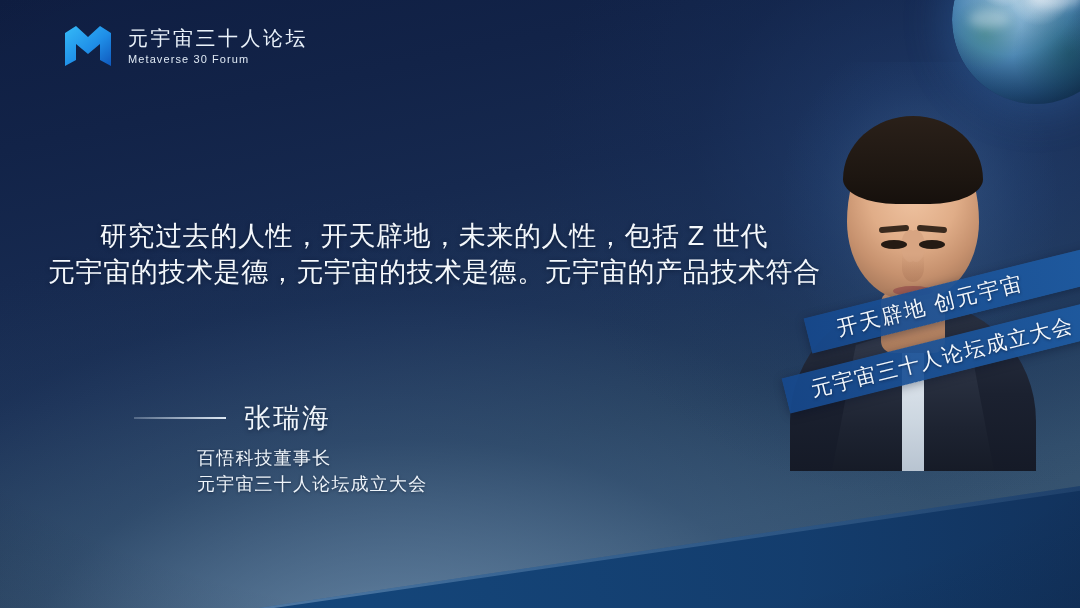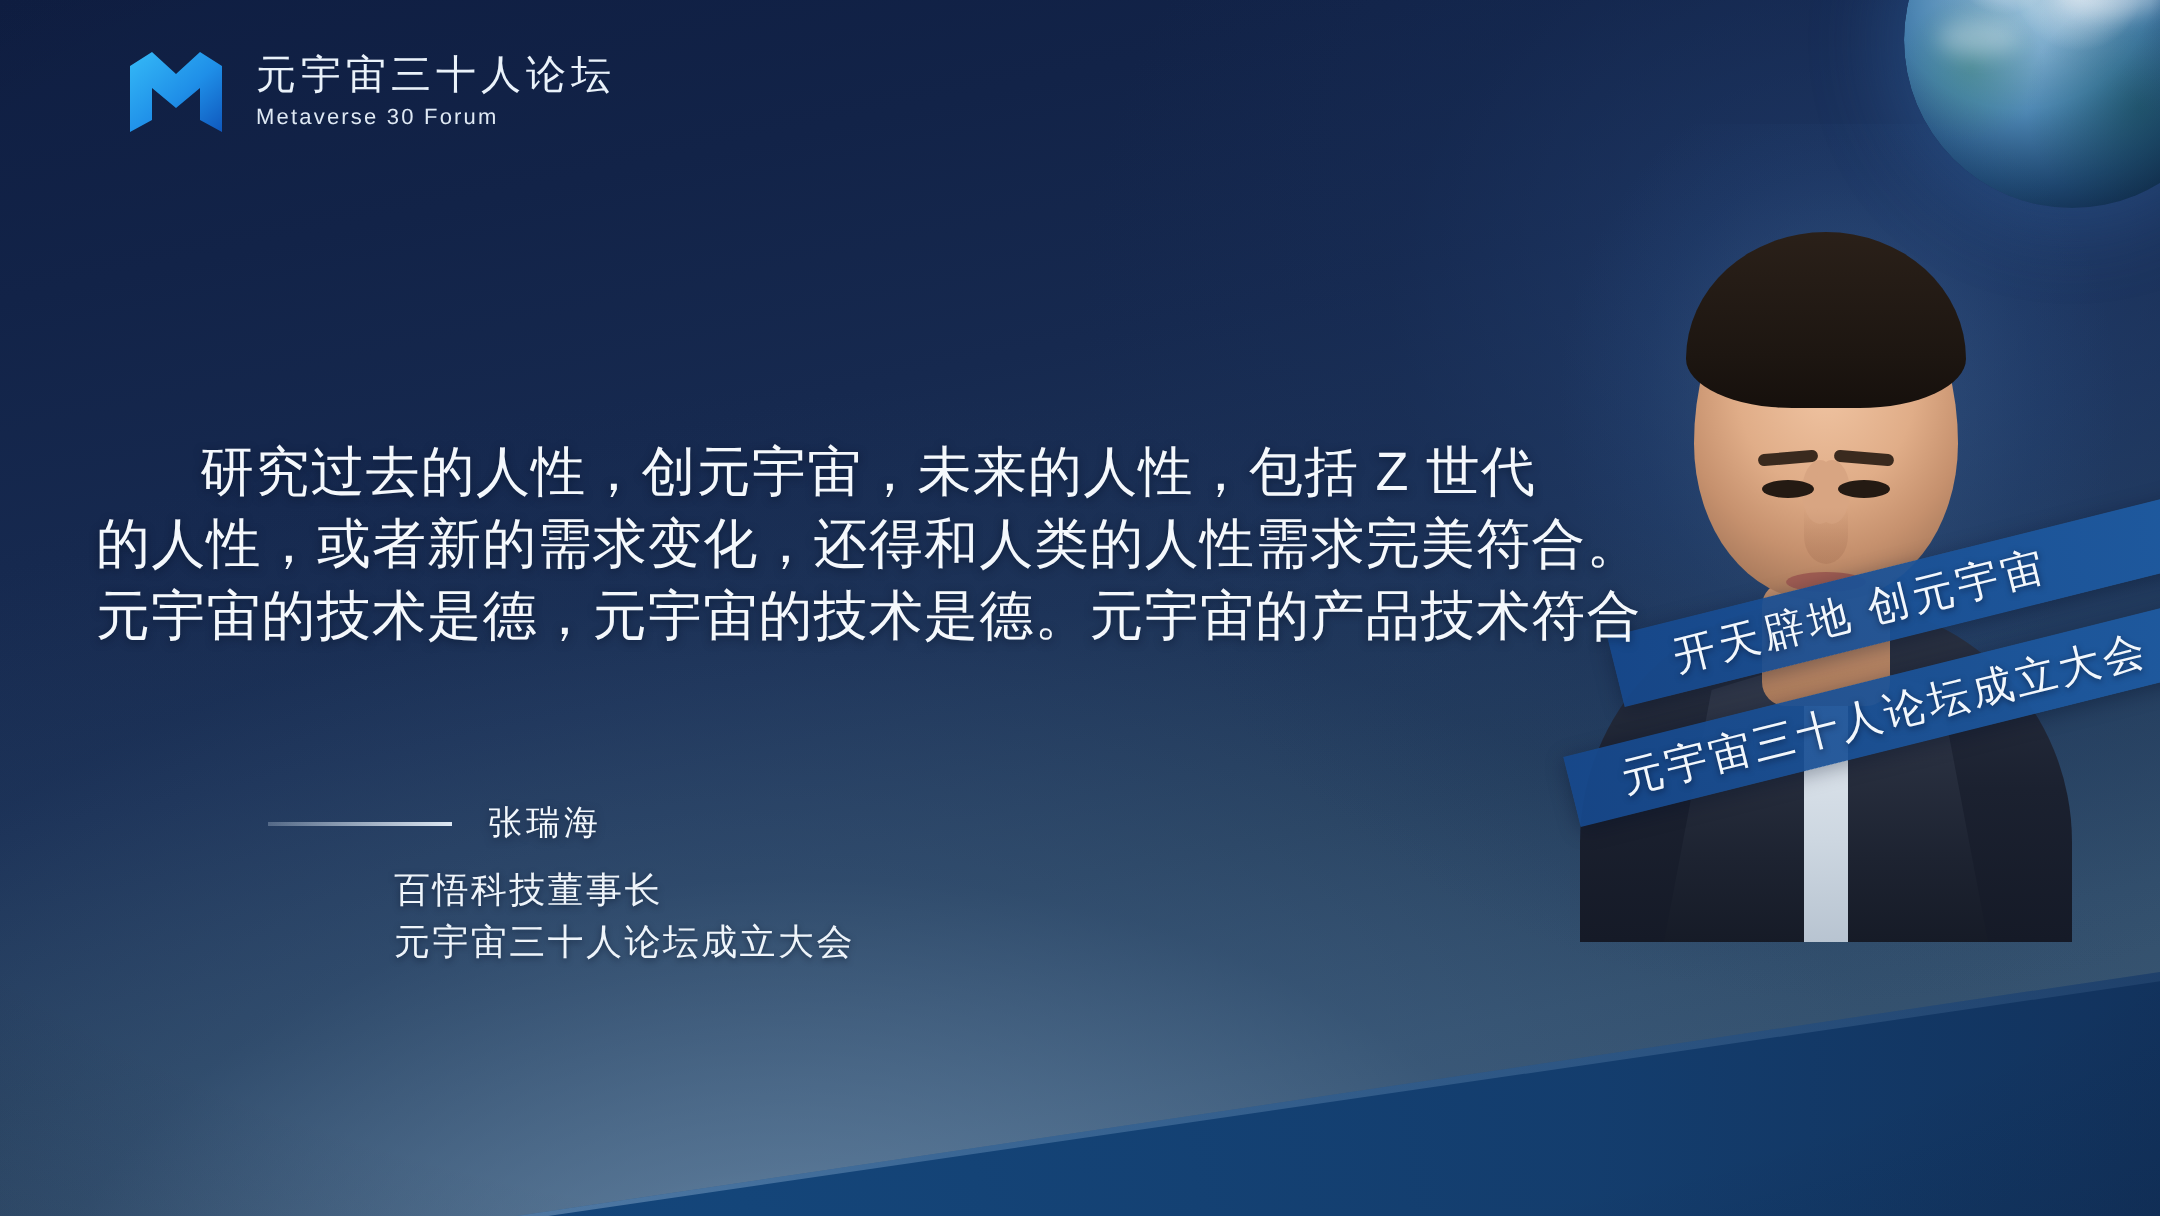--- a/index.html
+++ b/index.html
@@ -328,21 +328,21 @@
     align-items: center;
     gap: 18px;
   }
   .attrib-rule {
     width: 92px;
     height: 2px;
     background: linear-gradient(90deg, rgba(226,238,250,0.25), rgba(232,242,252,0.95));
     flex: none;
   }
   .attrib-name {
-    font-size: 17px;
+    font-size: 27px;
     color: #f3f8fd;
     letter-spacing: 2px;
     text-shadow: 0 1px 4px rgba(4,14,34,0.5);
   }
   .attrib-titles {
     margin-left: 63px;
     margin-top: 10px;
   }
   .attrib-title {
     font-size: 18px;
@@ -410,22 +410,21 @@
   </div>
 
   <div class="banner banner-1">
     <span>开天辟地  创元宇宙</span>
   </div>
   <div class="banner banner-2">
     <span>元宇宙三十人论坛成立大会</span>
   </div>
 
   <div class="quote">
-    <span class="ln first">研究过去的人性，创元宇宙，未来的人性，包括 Z 世代</span>
-    <span class="ln">的人性，或者新的需求变化，还得和人类的人性需求完美符合。</span>
+    <span class="ln first">研究过去的人性，开天辟地，未来的人性，包括 Z 世代</span>
     <span class="ln">元宇宙的技术是德，元宇宙的技术是德。元宇宙的产品技术符合</span>
   </div>
 
   <div class="attrib">
     <div class="attrib-row">
       <div class="attrib-rule"></div>
       <div class="attrib-name">张瑞海</div>
     </div>
     <div class="attrib-titles">
       <div class="attrib-title">百悟科技董事长</div>

